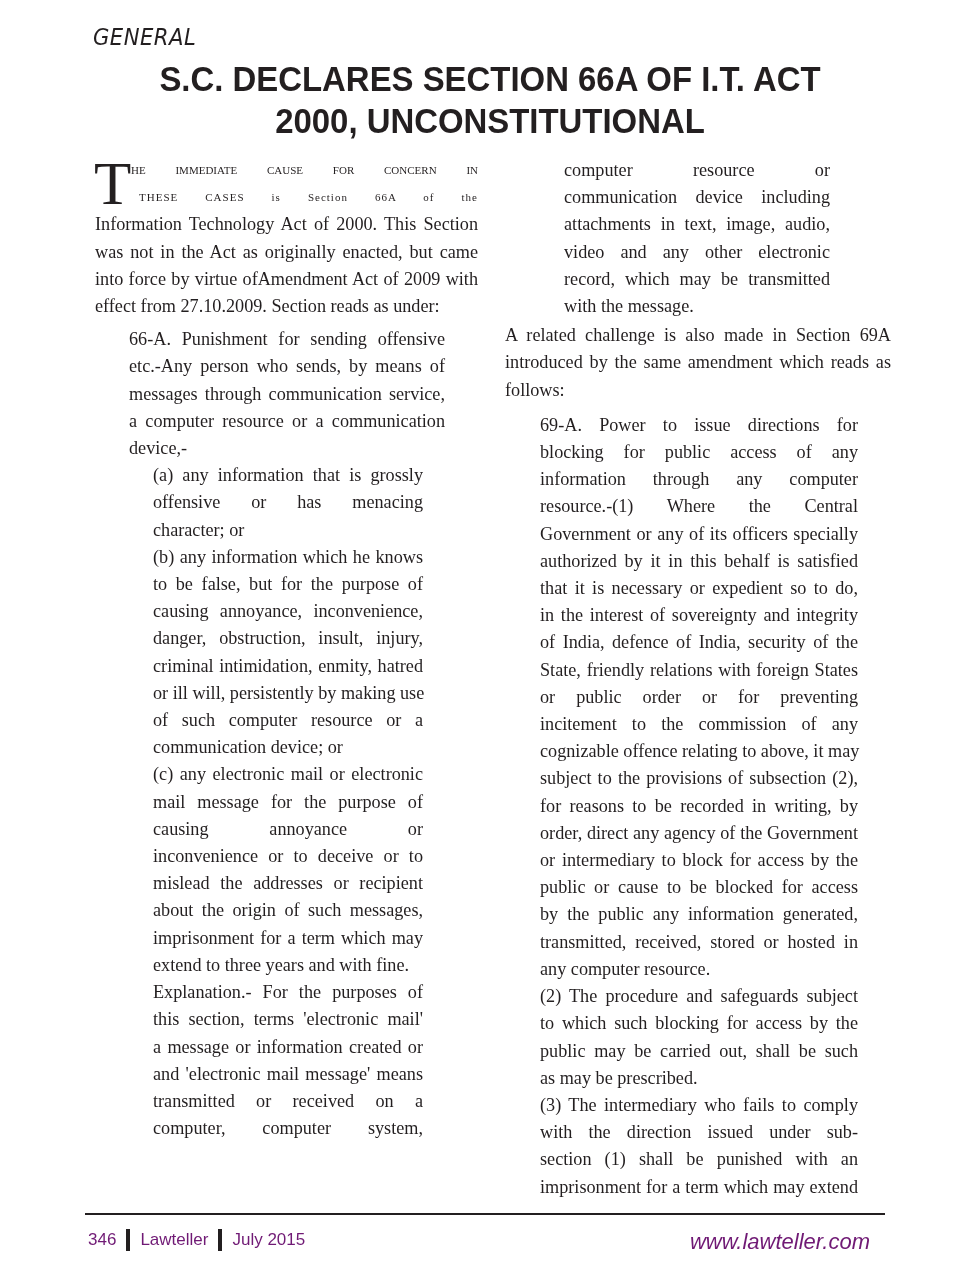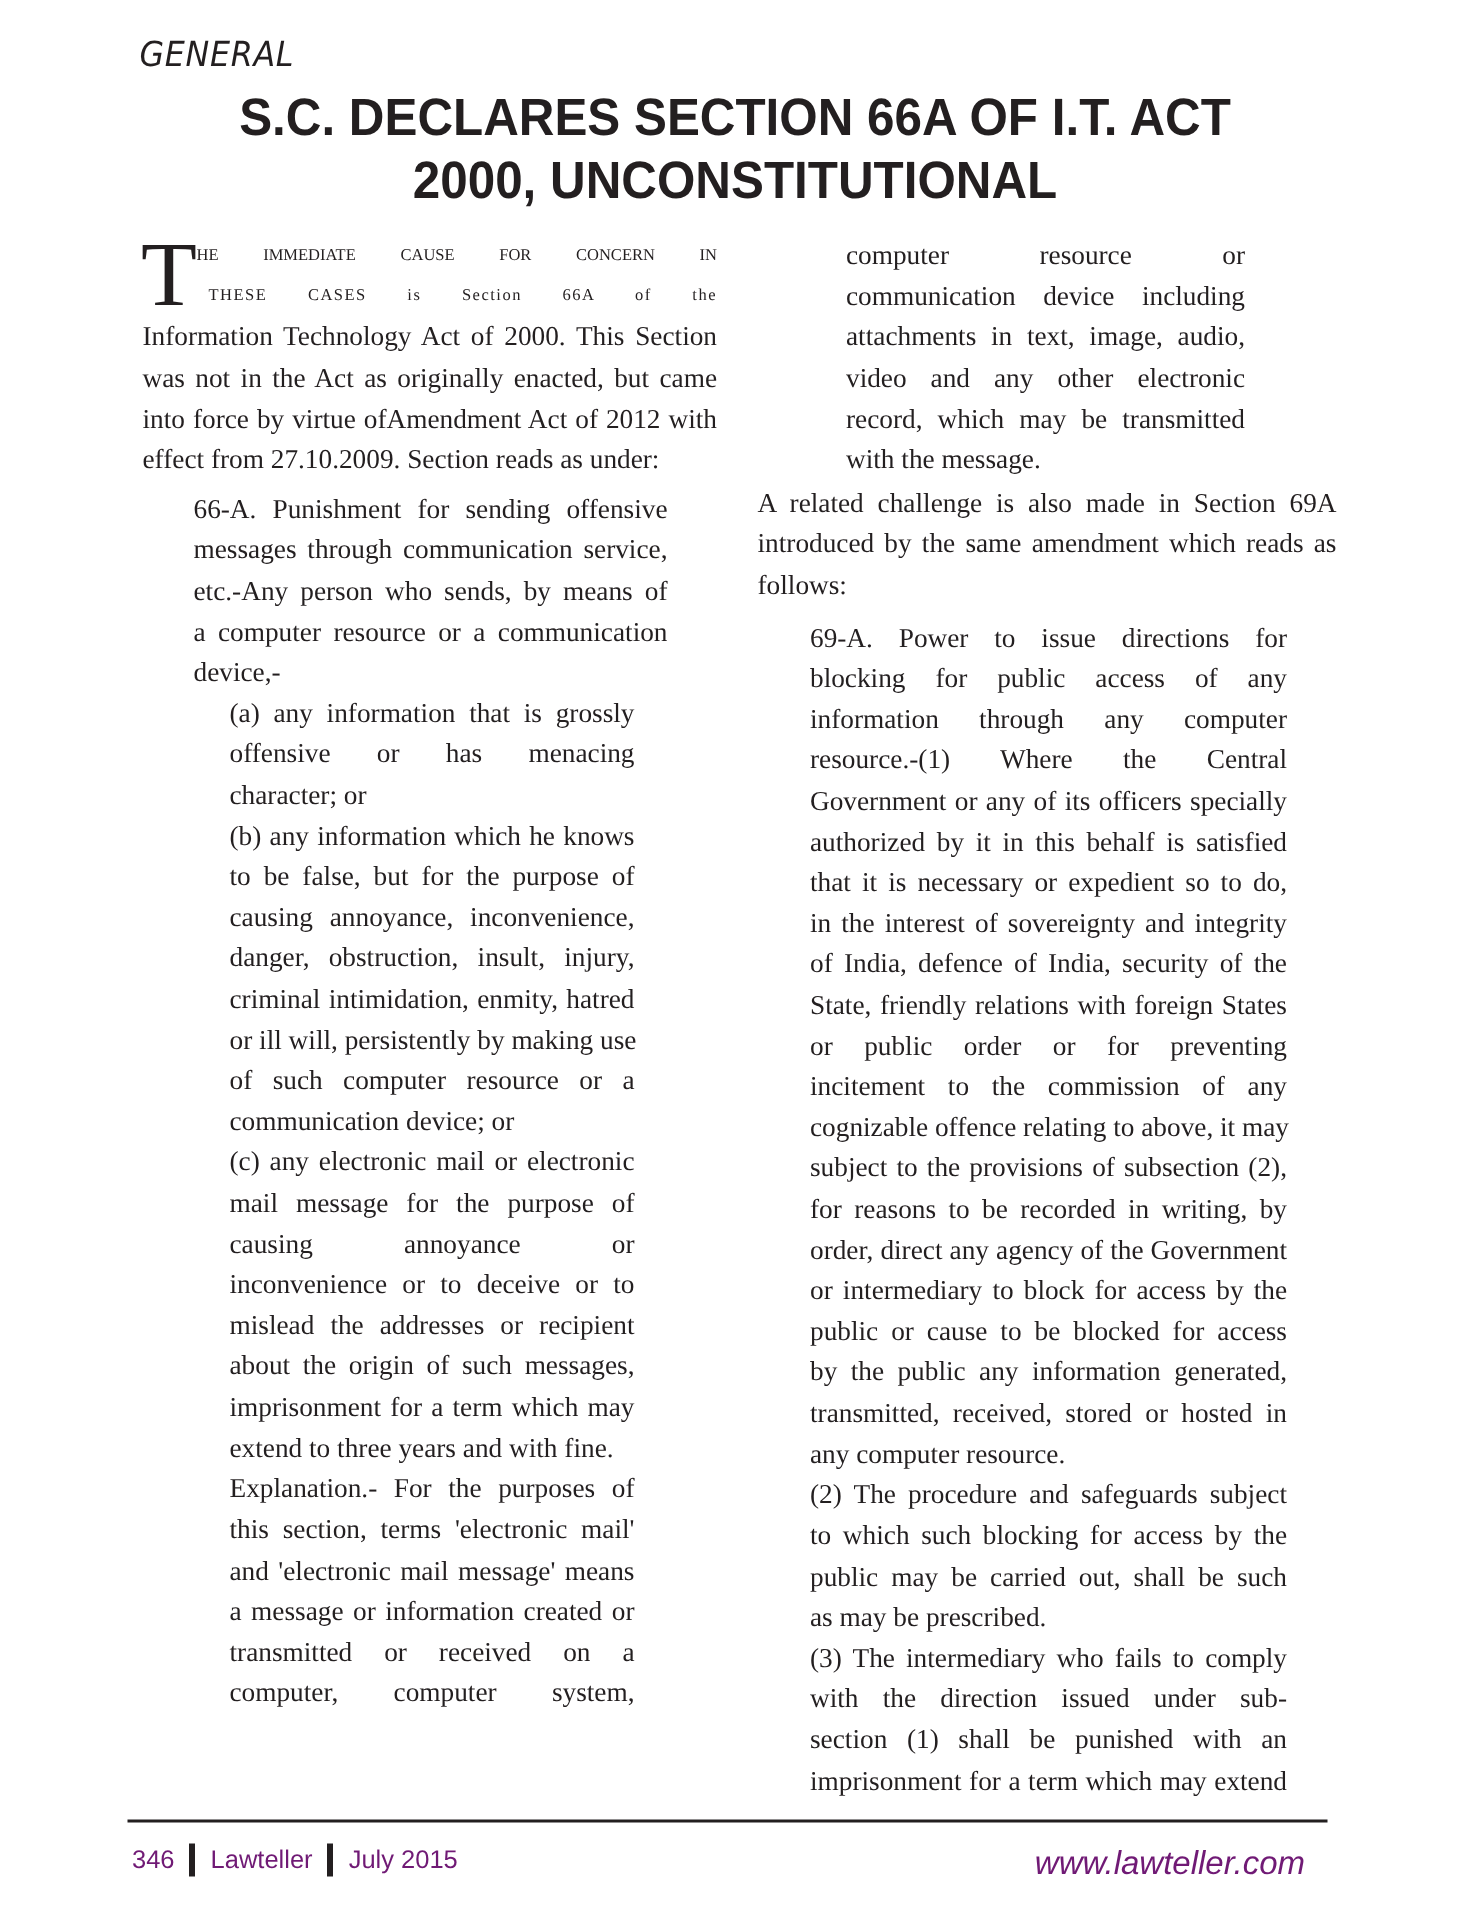--- a/index.html
+++ b/index.html
@@ -64,28 +64,28 @@
   <div>2000, UNCONSTITUTIONAL</div>
 </div>
 
 <div class="col col-left">
   <div class="intro dropcap-wrap">
     <span class="dropcap">T</span>
     <span class="line j caps" style="margin-left:36px;width:347px;">HE IMMEDIATE CAUSE FOR CONCERN IN</span>
     <span class="line j caps" style="margin-left:44px;width:339px;letter-spacing:1px;">THESE CASES is Section 66A of the</span>
     <span class="line j">Information Technology Act of 2000. This Section</span>
     <span class="line j">was not in the Act as originally enacted, but came</span>
-    <span class="line j">into force by virtue ofAmendment Act of 2012 with</span>
+    <span class="line j">into force by virtue ofAmendment Act of 2009 with</span>
     <span class="line">effect from 27.10.2009. Section reads as under:</span>
   </div>
   <div class="gap"></div>
   <div class="indent1">
     <span class="line j">66-A. Punishment for sending offensive</span>
+    <span class="line j">etc.-Any person who sends, by means of</span>
     <span class="line j">messages through communication service,</span>
-    <span class="line j">etc.-Any person who sends, by means of</span>
     <span class="line j">a computer resource or a communication</span>
     <span class="line">device,-</span>
   </div>
   <div class="indent2">
     <span class="line j">(a) any information that is grossly</span>
     <span class="line j">offensive or has menacing</span>
     <span class="line">character; or</span>
   </div>
   <div class="indent2">
     <span class="line j">(b) any information which he knows</span>
@@ -103,22 +103,22 @@
     <span class="line j">causing annoyance or</span>
     <span class="line j">inconvenience or to deceive or to</span>
     <span class="line j">mislead the addresses or recipient</span>
     <span class="line j">about the origin of such messages,</span>
     <span class="line j">imprisonment for a term which may</span>
     <span class="line">extend to three years and with fine.</span>
   </div>
   <div class="indent2">
     <span class="line j">Explanation.- For the purposes of</span>
     <span class="line j">this section, terms 'electronic mail'</span>
+    <span class="line j">a message or information created or</span>
     <span class="line j">and 'electronic mail message' means</span>
-    <span class="line j">a message or information created or</span>
     <span class="line j">transmitted or received on a</span>
     <span class="line j">computer, computer system,</span>
   </div>
 </div>
 
 <div class="col col-right">
   <div class="cont">
     <span class="line j">computer resource or</span>
     <span class="line j">communication device including</span>
     <span class="line j">attachments in text, image, audio,</span>

